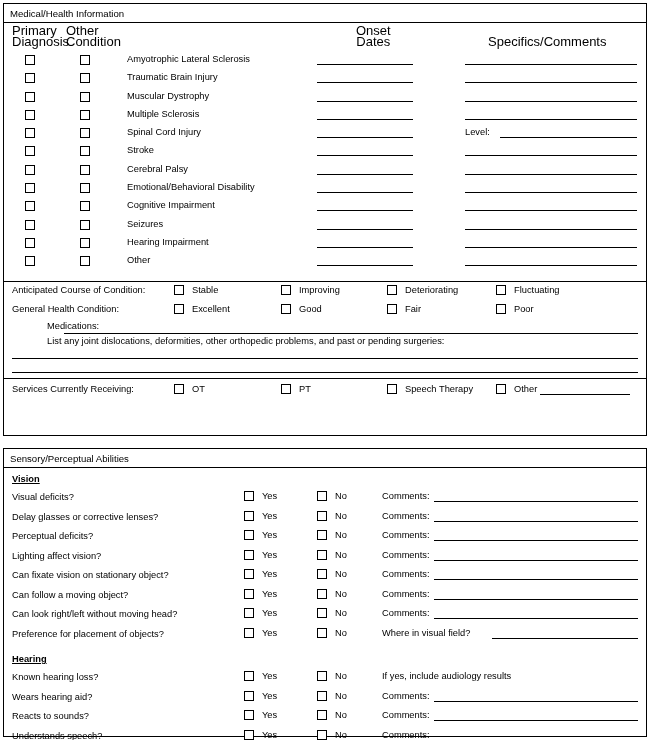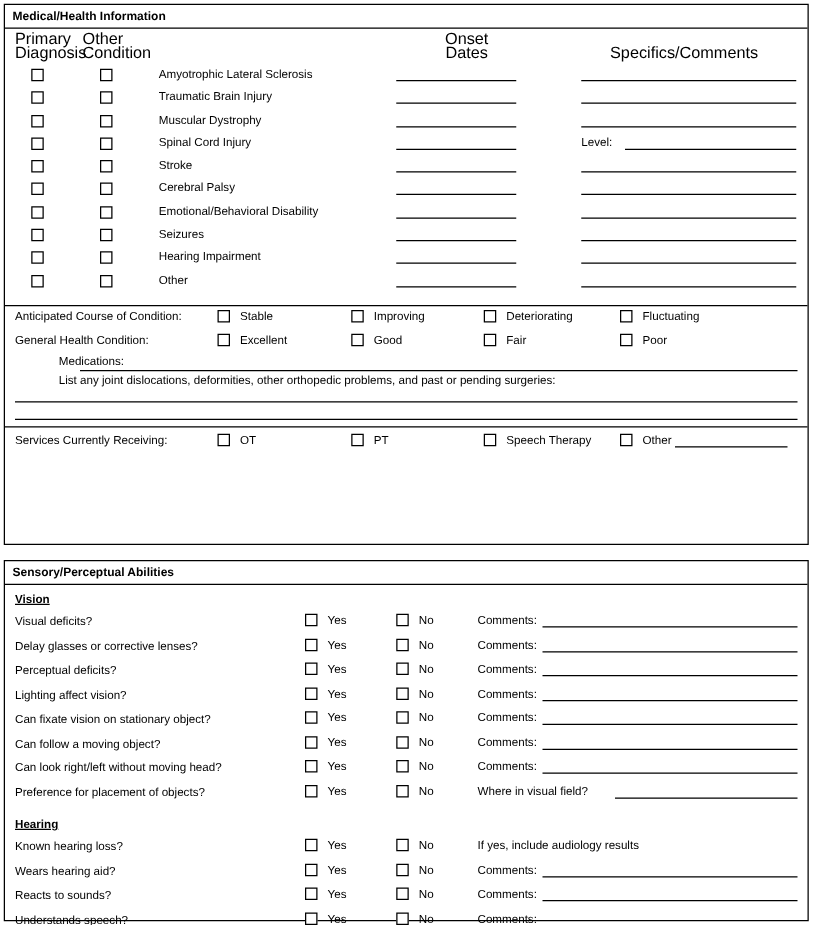--- a/index.html
+++ b/index.html
@@ -20,21 +20,21 @@
     border: 1.6px solid #000;
     position: absolute;
     left: 3px;
     width: 644px;
     background: #fff;
   }
   #panel-medical { top: 3px; height: 433px; }
   #panel-sensory { top: 448px; height: 289px; }
 
   .panel-title {
-    font-weight: bold;
+    font-weight: normal;
     font-size: 9.6px;
     padding: 4px 0 3px 6px;
   }
   .title-rule {
     border-bottom: 1.4px solid #000;
     margin: 0;
   }
 
   
   .col-headers {
@@ -175,20 +175,27 @@
       </div>
 
       <div class="cond-row">
         <span class="cbox c1"></span>
         <span class="cbox c2"></span>
         <span class="cond-label">Muscular Dystrophy</span>
         <span class="line onset"></span>
         <span class="line spec"></span>
       </div>
 
+      <div class="cond-row">
+        <span class="cbox c1"></span>
+        <span class="cbox c2"></span>
+        <span class="cond-label">Multiple Sclerosis</span>
+        <span class="line onset"></span>
+        <span class="line spec"></span>
+      </div>
 
       <div class="cond-row">
         <span class="cbox c1"></span>
         <span class="cbox c2"></span>
         <span class="cond-label">Spinal Cord Injury</span>
         <span class="line onset"></span>
         <span class="level-lbl">Level:</span>
         <span class="line spec short"></span>
       </div>
 
@@ -211,20 +218,27 @@
 
       <div class="cond-row">
         <span class="cbox c1"></span>
         <span class="cbox c2"></span>
         <span class="cond-label">Emotional/Behavioral Disability</span>
         <span class="line onset"></span>
         <span class="line spec"></span>
       </div>
 
 
+      <div class="cond-row">
+        <span class="cbox c1"></span>
+        <span class="cbox c2"></span>
+        <span class="cond-label">Cognitive Impairment</span>
+        <span class="line onset"></span>
+        <span class="line spec"></span>
+      </div>
 
       <div class="cond-row">
         <span class="cbox c1"></span>
         <span class="cbox c2"></span>
         <span class="cond-label">Seizures</span>
         <span class="line onset"></span>
         <span class="line spec"></span>
       </div>
 
       <div class="cond-row">

